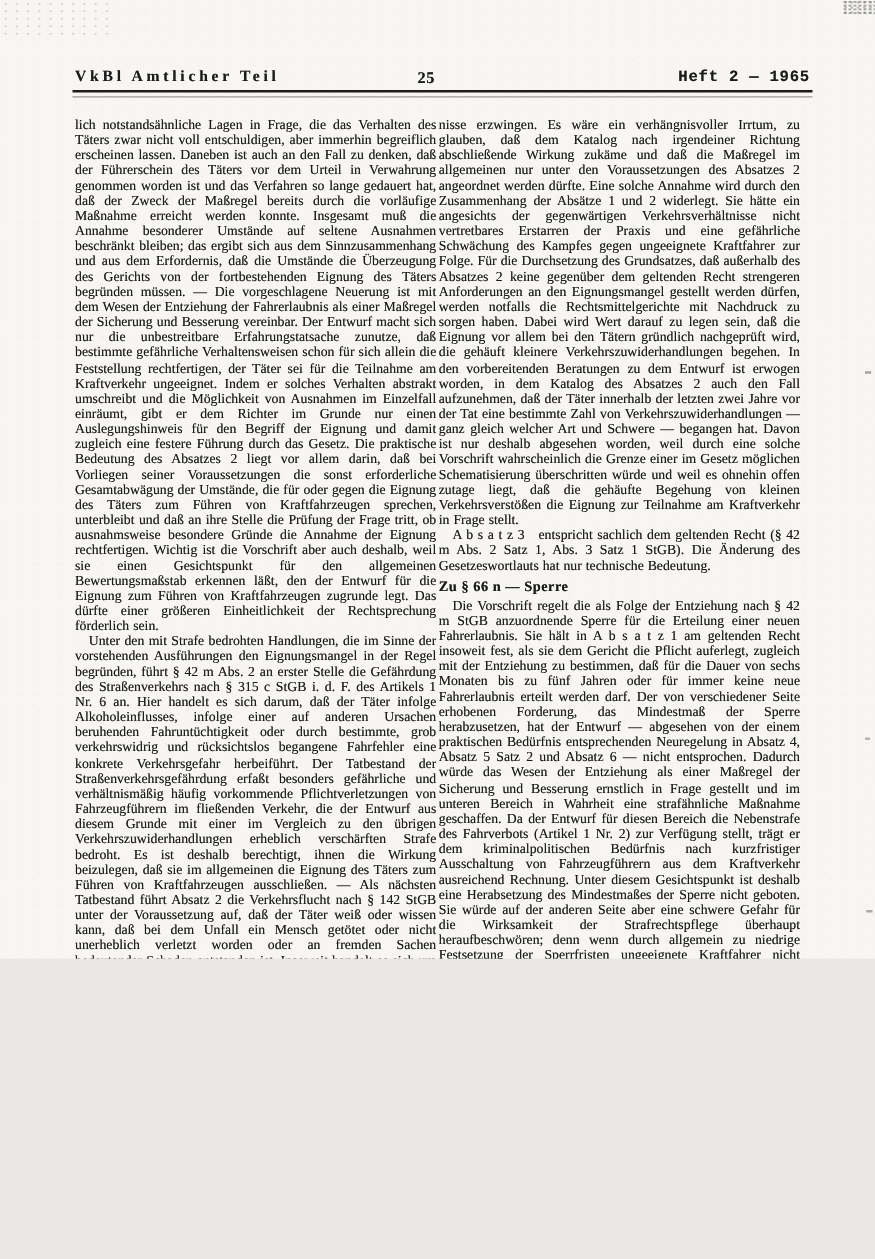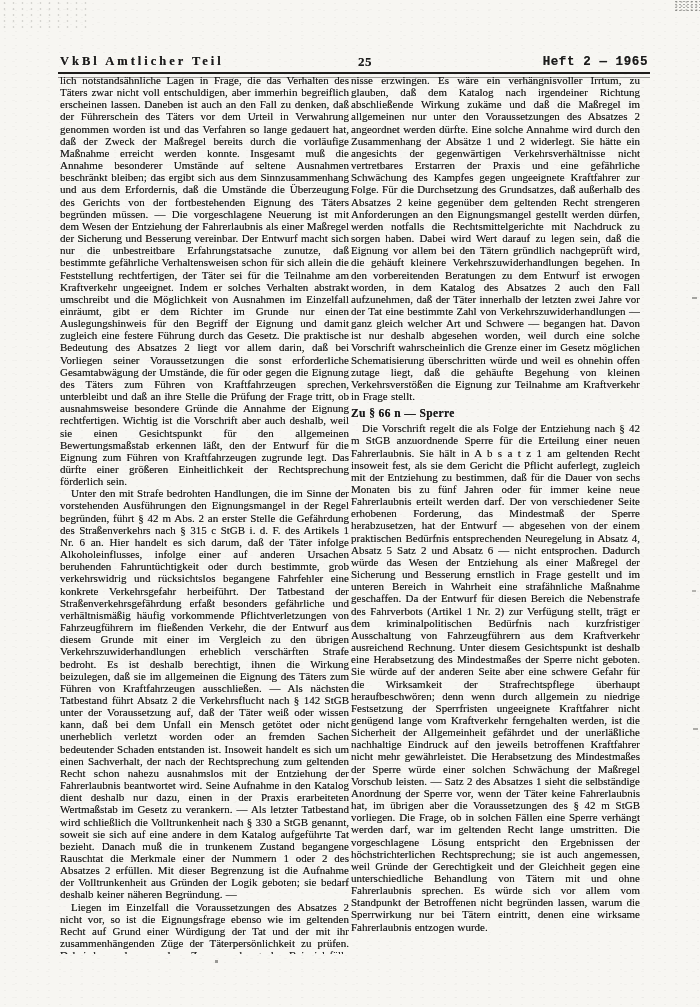--- a/index.html
+++ b/index.html
@@ -3,21 +3,21 @@
 <meta charset="utf-8">
 <style>
   html, body {
     margin: 0;
     padding: 0;
     background: #e9e8e4;
   }
   .page {
     position: relative;
     width: 700px;
-    height: 1007px;
+    height: 767px;
     background: #f7f6f2;
     background-image:
       radial-gradient(rgba(60,60,55,0.035) 1px, transparent 1px),
       radial-gradient(rgba(90,90,80,0.03) 1px, transparent 1.2px);
     background-size: 11px 7px, 17px 13px;
     background-position: 0 0, 5px 3px;
     overflow: hidden;
     font-family: "Liberation Serif", "DejaVu Serif", serif;
     color: #1b1b1b;
   }
@@ -34,21 +34,21 @@
     font-size: 12.5px;
     font-weight: bold;
     text-shadow: 0 0 0.4px rgba(20,20,20,0.55);
   }
   .header .journal {
     letter-spacing: 3px;
     flex: 0 0 auto;
   }
   .header .pageno {
     position: absolute;
-    left: 298px;
+    left: 274px;
     font-size: 13px;
     letter-spacing: 0.5px;
   }
   .header .issue {
     letter-spacing: 0.6px;
     flex: 0 0 auto;
     font-family: Liberation Mono, monospace;
   }
   .header-rule {
     position: absolute;
@@ -63,21 +63,21 @@
     left: 58px;
     right: 50px;
     top: 77px;
     height: 0;
     border-top: 1px solid rgba(40,40,36,0.45);
   }
   
   .columns {
     position: absolute;
     left: 60px;
-    top: 74px;
+    top: 94px;
     width: 590px;
     height: 880px;
     display: flex;
     gap: 2px;
     overflow: hidden;
     align-items: center;
   }
   .col {
     width: 289px;
     height: 100%;
@@ -141,20 +141,21 @@
   <div class="columns">
 
     <div class="col">
       <p>lich notstandsähnliche Lagen in Frage, die das Verhalten des Täters zwar nicht voll entschuldigen, aber immerhin begreiflich erscheinen lassen. Daneben ist auch an den Fall zu denken, daß der Führerschein des Täters vor dem Urteil in Verwahrung genommen worden ist und das Verfahren so lange gedauert hat, daß der Zweck der Maßregel bereits durch die vorläufige Maßnahme erreicht werden konnte. Insgesamt muß die Annahme besonderer Umstände auf seltene Ausnahmen beschränkt bleiben; das ergibt sich aus dem Sinnzusammenhang und aus dem Erfordernis, daß die Umstände die Überzeugung des Gerichts von der fortbestehenden Eignung des Täters begründen müssen. — Die vorgeschlagene Neuerung ist mit dem Wesen der Entziehung der Fahrerlaubnis als einer Maßregel der Sicherung und Besserung vereinbar. Der Entwurf macht sich nur die unbestreitbare Erfahrungstatsache zunutze, daß bestimmte gefährliche Verhaltensweisen schon für sich allein die Feststellung rechtfertigen, der Täter sei für die Teilnahme am Kraftverkehr ungeeignet. Indem er solches Verhalten abstrakt umschreibt und die Möglichkeit von Ausnahmen im Einzelfall einräumt, gibt er dem Richter im Grunde nur einen Auslegungshinweis für den Begriff der Eignung und damit zugleich eine festere Führung durch das Gesetz. Die praktische Bedeutung des Absatzes 2 liegt vor allem darin, daß bei Vorliegen seiner Voraussetzungen die sonst erforderliche Gesamtabwägung der Umstände, die für oder gegen die Eignung des Täters zum Führen von Kraftfahrzeugen sprechen, unterbleibt und daß an ihre Stelle die Prüfung der Frage tritt, ob ausnahmsweise besondere Gründe die Annahme der Eignung rechtfertigen. Wichtig ist die Vorschrift aber auch deshalb, weil sie einen Gesichtspunkt für den allgemeinen Bewertungsmaßstab erkennen läßt, den der Entwurf für die Eignung zum Führen von Kraftfahrzeugen zugrunde legt. Das dürfte einer größeren Einheitlichkeit der Rechtsprechung förderlich sein.</p>
       <p class="indent">Unter den mit Strafe bedrohten Handlungen, die im Sinne der vorstehenden Ausführungen den Eignungsmangel in der Regel begründen, führt § 42 m Abs. 2 an erster Stelle die Gefährdung des Straßenverkehrs nach § 315 c StGB i. d. F. des Artikels 1 Nr. 6 an. Hier handelt es sich darum, daß der Täter infolge Alkoholeinflusses, infolge einer auf anderen Ursachen beruhenden Fahruntüchtigkeit oder durch bestimmte, grob verkehrswidrig und rücksichtslos begangene Fahrfehler eine konkrete Verkehrsgefahr herbeiführt. Der Tatbestand der Straßenverkehrsgefährdung erfaßt besonders gefährliche und verhältnismäßig häufig vorkommende Pflichtverletzungen von Fahrzeugführern im fließenden Verkehr, die der Entwurf aus diesem Grunde mit einer im Vergleich zu den übrigen Verkehrszuwiderhandlungen erheblich verschärften Strafe bedroht. Es ist deshalb berechtigt, ihnen die Wirkung beizulegen, daß sie im allgemeinen die Eignung des Täters zum Führen von Kraftfahrzeugen ausschließen. — Als nächsten Tatbestand führt Absatz 2 die Verkehrsflucht nach § 142 StGB unter der Voraussetzung auf, daß der Täter weiß oder wissen kann, daß bei dem Unfall ein Mensch getötet oder nicht unerheblich verletzt worden oder an fremden Sachen bedeutender Schaden entstanden ist. Insoweit handelt es sich um einen Sachverhalt, der nach der Rechtsprechung zum geltenden Recht schon nahezu ausnahmslos mit der Entziehung der Fahrerlaubnis beantwortet wird. Seine Aufnahme in den Katalog dient deshalb nur dazu, einen in der Praxis erarbeiteten Wertmaßstab im Gesetz zu verankern. — Als letzter Tatbestand wird schließlich die Volltrunkenheit nach § 330 a StGB genannt, soweit sie sich auf eine andere in dem Katalog aufgeführte Tat bezieht. Danach muß die in trunkenem Zustand begangene Rauschtat die Merkmale einer der Nummern 1 oder 2 des Absatzes 2 erfüllen. Mit dieser Begrenzung ist die Aufnahme der Volltrunkenheit aus Gründen der Logik geboten; sie bedarf deshalb keiner näheren Begründung. —</p>
       <p class="indent">Liegen im Einzelfall die Voraussetzungen des Absatzes 2 nicht vor, so ist die Eignungsfrage ebenso wie im geltenden Recht auf Grund einer Würdigung der Tat und der mit ihr zusammenhängenden Züge der Täterpersönlichkeit zu prüfen. Dabei kann der aus dem Zusammenhang der Beispielsfälle erkennbare Bewertungsmaßstab nur Anhaltspunkte bieten und nicht etwa bestimmte Ergeb-</p>
     </div>
 
     <div class="col">
       <p>nisse erzwingen. Es wäre ein verhängnisvoller Irrtum, zu glauben, daß dem Katalog nach irgendeiner Richtung abschließende Wirkung zukäme und daß die Maßregel im allgemeinen nur unter den Voraussetzungen des Absatzes 2 angeordnet werden dürfte. Eine solche Annahme wird durch den Zusammenhang der Absätze 1 und 2 widerlegt. Sie hätte ein angesichts der gegenwärtigen Verkehrsverhältnisse nicht vertretbares Erstarren der Praxis und eine gefährliche Schwächung des Kampfes gegen ungeeignete Kraftfahrer zur Folge. Für die Durchsetzung des Grundsatzes, daß außerhalb des Absatzes 2 keine gegenüber dem geltenden Recht strengeren Anforderungen an den Eignungsmangel gestellt werden dürfen, werden notfalls die Rechtsmittelgerichte mit Nachdruck zu sorgen haben. Dabei wird Wert darauf zu legen sein, daß die Eignung vor allem bei den Tätern gründlich nachgeprüft wird, die gehäuft kleinere Verkehrszuwiderhandlungen begehen. In den vorbereitenden Beratungen zu dem Entwurf ist erwogen worden, in dem Katalog des Absatzes 2 auch den Fall aufzunehmen, daß der Täter innerhalb der letzten zwei Jahre vor der Tat eine bestimmte Zahl von Verkehrszuwiderhandlungen — ganz gleich welcher Art und Schwere — begangen hat. Davon ist nur deshalb abgesehen worden, weil durch eine solche Vorschrift wahrscheinlich die Grenze einer im Gesetz möglichen Schematisierung überschritten würde und weil es ohnehin offen zutage liegt, daß die gehäufte Begehung von kleinen Verkehrsverstößen die Eignung zur Teilnahme am Kraftverkehr in Frage stellt.</p>
+      <p class="indent">A b s a t z 3 &nbsp; entspricht sachlich dem geltenden Recht (§ 42 m Abs. 2 Satz 1, Abs. 3 Satz 1 StGB). Die Änderung des Gesetzeswortlauts hat nur technische Bedeutung.</p>
       <h3 class="section-heading">Zu § 66 n — Sperre</h3>
       <p class="indent">Die Vorschrift regelt die als Folge der Entziehung nach § 42 m StGB anzuordnende Sperre für die Erteilung einer neuen Fahrerlaubnis. Sie hält in A b s a t z 1 am geltenden Recht insoweit fest, als sie dem Gericht die Pflicht auferlegt, zugleich mit der Entziehung zu bestimmen, daß für die Dauer von sechs Monaten bis zu fünf Jahren oder für immer keine neue Fahrerlaubnis erteilt werden darf. Der von verschiedener Seite erhobenen Forderung, das Mindestmaß der Sperre herabzusetzen, hat der Entwurf — abgesehen von der einem praktischen Bedürfnis entsprechenden Neuregelung in Absatz 4, Absatz 5 Satz 2 und Absatz 6 — nicht entsprochen. Dadurch würde das Wesen der Entziehung als einer Maßregel der Sicherung und Besserung ernstlich in Frage gestellt und im unteren Bereich in Wahrheit eine strafähnliche Maßnahme geschaffen. Da der Entwurf für diesen Bereich die Nebenstrafe des Fahrverbots (Artikel 1 Nr. 2) zur Verfügung stellt, trägt er dem kriminalpolitischen Bedürfnis nach kurzfristiger Ausschaltung von Fahrzeugführern aus dem Kraftverkehr ausreichend Rechnung. Unter diesem Gesichtspunkt ist deshalb eine Herabsetzung des Mindestmaßes der Sperre nicht geboten. Sie würde auf der anderen Seite aber eine schwere Gefahr für die Wirksamkeit der Strafrechtspflege überhaupt heraufbeschwören; denn wenn durch allgemein zu niedrige Festsetzung der Sperrfristen ungeeignete Kraftfahrer nicht genügend lange vom Kraftverkehr ferngehalten werden, ist die Sicherheit der Allgemeinheit gefährdet und der unerläßliche nachhaltige Eindruck auf den jeweils betroffenen Kraftfahrer nicht mehr gewährleistet. Die Herabsetzung des Mindestmaßes der Sperre würde einer solchen Schwächung der Maßregel Vorschub leisten. — Satz 2 des Absatzes 1 sieht die selbständige Anordnung der Sperre vor, wenn der Täter keine Fahrerlaubnis hat, im übrigen aber die Voraussetzungen des § 42 m StGB vorliegen. Die Frage, ob in solchen Fällen eine Sperre verhängt werden darf, war im geltenden Recht lange umstritten. Die vorgeschlagene Lösung entspricht den Ergebnissen der höchstrichterlichen Rechtsprechung; sie ist auch angemessen, weil Gründe der Gerechtigkeit und der Gleichheit gegen eine unterschiedliche Behandlung von Tätern mit und ohne Fahrerlaubnis sprechen. Es würde sich vor allem vom Standpunkt der Betroffenen nicht begründen lassen, warum die Sperrwirkung nur bei Tätern eintritt, denen eine wirksame Fahrerlaubnis entzogen wurde.</p>
 
     </div>
 
   </div>
 
   <div class="artifact a-corner-tr"></div>
   <div class="artifact a-corner-tl"></div>
   <div class="artifact a-dash-r1"></div>

